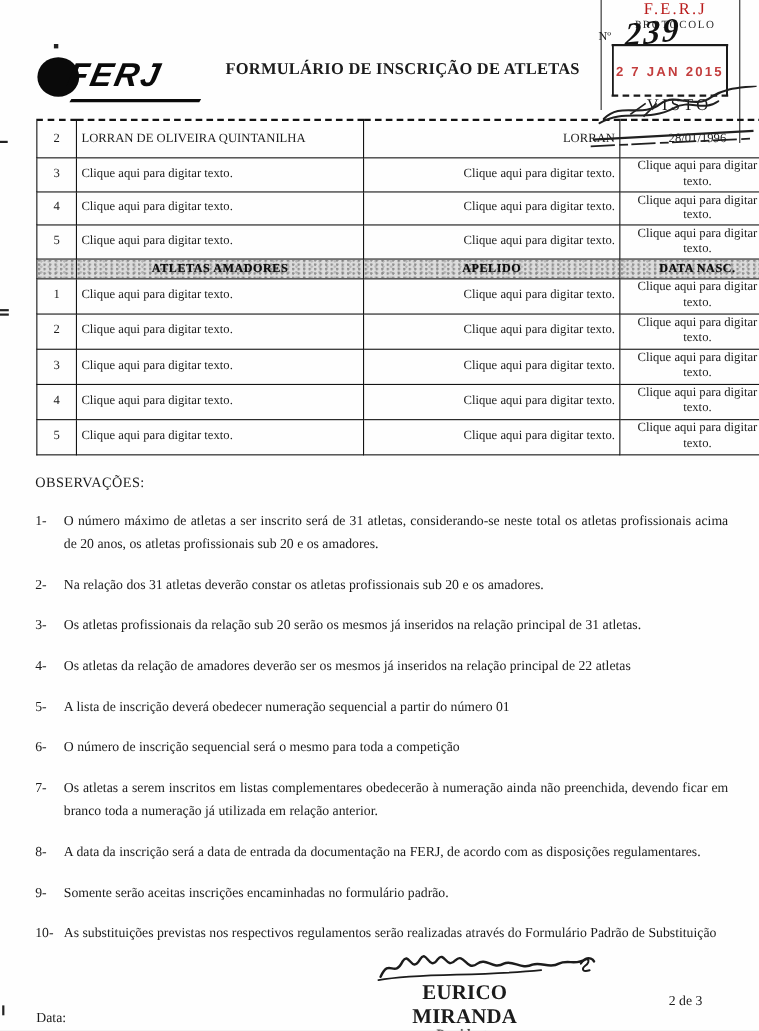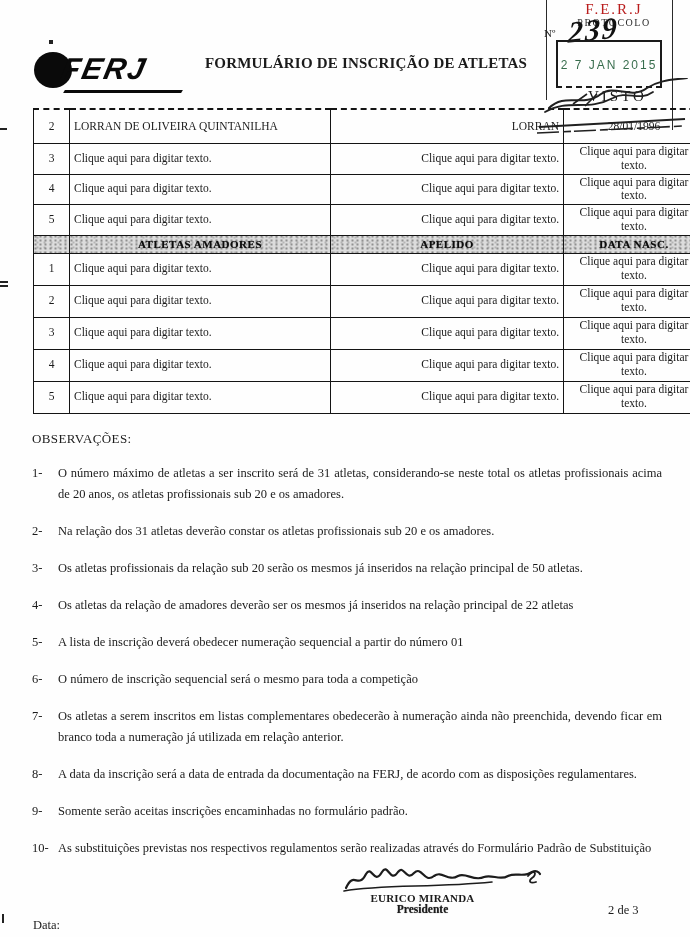--- a/index.html
+++ b/index.html
@@ -32,21 +32,21 @@
   .stamp-239{
     position:absolute;left:30px;top:13px;font-size:30px;font-style:italic;font-weight:bold;
     transform:rotate(-6deg) skewX(-8deg);color:#111;letter-spacing:2px;
   }
   .stamp-datebox{
     position:absolute;left:18px;top:40px;width:102px;height:44px;
     border:2px solid #1a1a1a;border-bottom-style:dashed;
   }
   .stamp-date{
     position:absolute;left:0;top:16px;width:100%;text-align:center;
-    font-size:12px;letter-spacing:2px;color:#14532d;font-family:"Liberation Sans",sans-serif;font-weight:normal;opacity:.85;
+    font-size:12px;letter-spacing:2px;color:#b91c1c;font-family:"Liberation Sans",sans-serif;font-weight:bold;opacity:.85;
   }
   .stamp-visto{position:absolute;left:50px;top:88px;font-size:15px;letter-spacing:3px;color:#161616;}
   
   .reg-table{position:absolute;left:33px;top:108px;border-collapse:collapse;table-layout:fixed;width:636px;}
   .reg-table td{
     border:1.5px solid #141414;font-size:11.5px;padding:1px 4px;vertical-align:middle;
     line-height:1.2;overflow:hidden;
   }
   .reg-table tr.toprow td{border-top:2px dashed #141414;}
   .col-num{width:27px;text-align:center;}
@@ -66,21 +66,21 @@
   .name-caps{text-transform:uppercase;}
   
   .obs{position:absolute;left:32px;top:428px;width:630px;font-size:12.5px;line-height:21px;}
   .obs-heading{margin:0 0 14px 0;font-size:13px;letter-spacing:.4px;}
   .obs-item{display:flex;margin-bottom:16px;}
   .obs-num{flex:0 0 26px;}
   .obs-text{flex:1;text-align:justify;}
   
   .sig-svg{position:absolute;left:342px;top:864px;z-index:5;}
   .sig-block{position:absolute;left:350px;top:892px;width:145px;text-align:center;z-index:5;background:transparent;}
-  .sig-name{font-weight:bold;font-size:11px;letter-spacing:.2px;}
+  .sig-name{font-weight:bold;font-size:19px;letter-spacing:.2px;}
   .sig-role{font-weight:bold;font-size:11.5px;margin-top:-1px;text-shadow:0 0 1px rgba(0,0,0,.55);}
   .page-num{position:absolute;left:608px;top:903px;font-size:12.5px;}
   .footer-data{position:absolute;left:33px;top:918px;font-size:12.5px;}
   .footer-pres{position:absolute;left:235px;top:918px;font-size:12.5px;margin-top:48px;}
   .overlay-svg{position:absolute;z-index:6;pointer-events:none;}
 </style>
 </head>
 <body>
 
 <div class="page">
@@ -190,21 +190,21 @@
     <div class="obs-item">
       <span class="obs-num">1-</span>
       <span class="obs-text">O número máximo de atletas a ser inscrito será de 31 atletas, considerando-se neste total os atletas profissionais acima de 20 anos, os atletas profissionais sub 20 e os amadores.</span>
     </div>
     <div class="obs-item">
       <span class="obs-num">2-</span>
       <span class="obs-text">Na relação dos 31 atletas deverão constar os atletas profissionais sub 20 e os amadores.</span>
     </div>
     <div class="obs-item">
       <span class="obs-num">3-</span>
-      <span class="obs-text">Os atletas profissionais da relação sub 20 serão os mesmos já inseridos na relação principal de 50 atletas.</span>
+      <span class="obs-text">Os atletas profissionais da relação sub 20 serão os mesmos já inseridos na relação principal de 31 atletas.</span>
     </div>
     <div class="obs-item">
       <span class="obs-num">4-</span>
       <span class="obs-text">Os atletas da relação de amadores deverão ser os mesmos já inseridos na relação principal de 22 atletas</span>
     </div>
     <div class="obs-item">
       <span class="obs-num">5-</span>
       <span class="obs-text">A lista de inscrição deverá obedecer numeração sequencial a partir do número 01</span>
     </div>
     <div class="obs-item">

